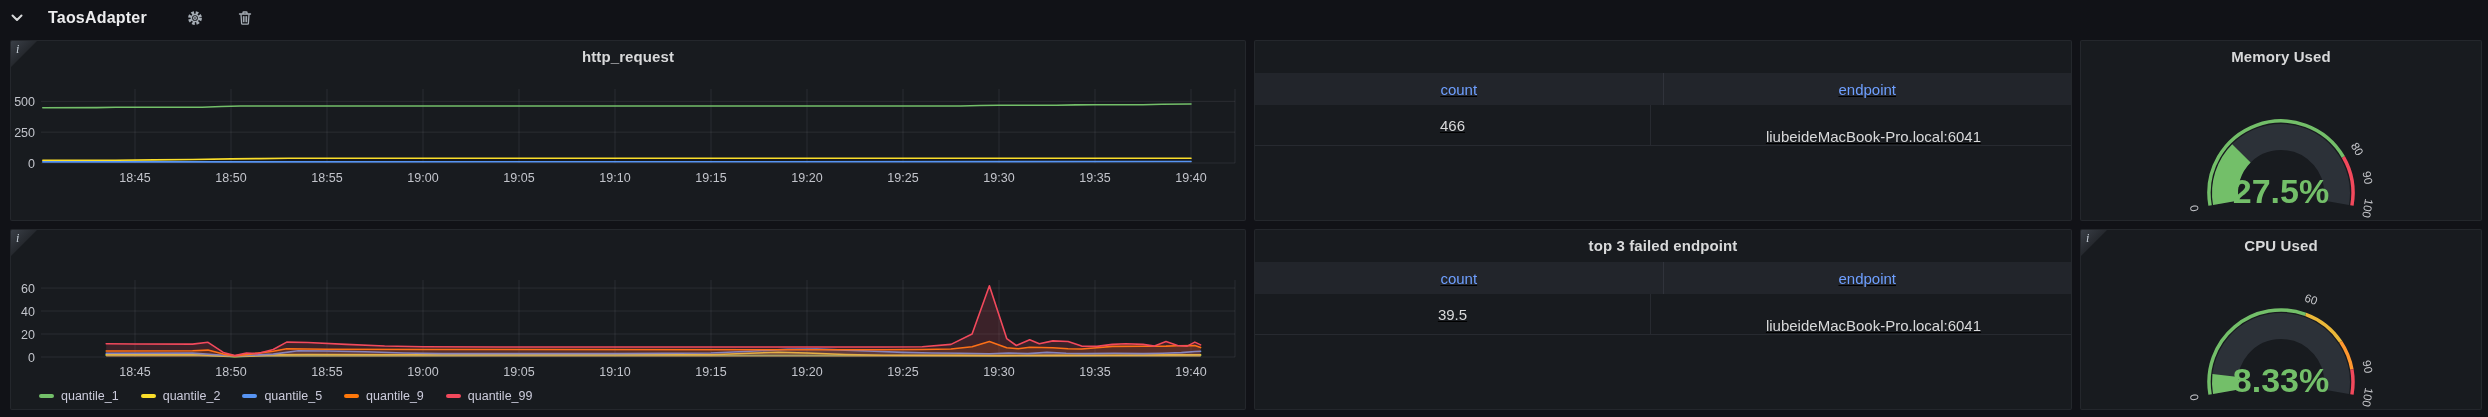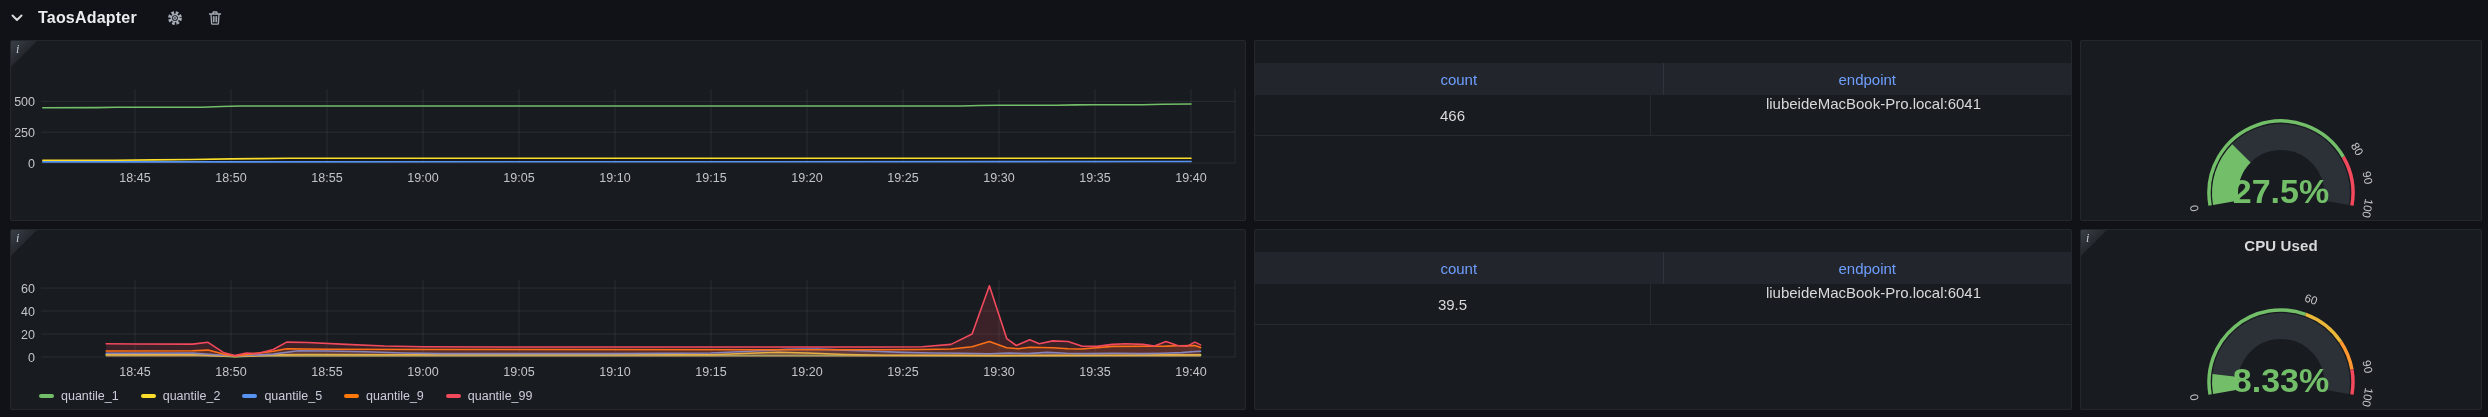--- a/index.html
+++ b/index.html
@@ -6,21 +6,21 @@
   html,body { background:#111217; }
   body {
     width:2488px; height:417px; overflow:hidden; position:relative;
     font-family:"Liberation Sans", sans-serif;
     -webkit-font-smoothing:antialiased;
   }
   .dashboard { position:relative; width:2488px; height:417px; }
 
   
   .row-header { position:absolute; left:10px; top:4px; height:28px;
-    display:flex; align-items:center; gap:14px;justify-content:center; }
+    display:flex; align-items:center; gap:24px;justify-content:center; }
   .chev { display:inline-flex; width:14px; height:14px; align-items:center; justify-content:center; cursor:pointer; }
   .row-title { color:#ECECEE; font-size:16px; font-weight:bold; letter-spacing:.2px; cursor:pointer; padding-right:8px; }
   .row-icon { display:inline-flex; width:20px; height:20px; align-items:center; justify-content:center;
     cursor:pointer; margin-left:6px; }
 
   
   .panel { position:absolute; background:#181B1F; border:1px solid rgba(204,204,220,0.07);
     border-radius:2px; overflow:hidden; }
   .panel-title { position:absolute; top:7px; left:0; right:0; text-align:center;
     color:#D8D9DA; font-size:15px; font-weight:bold; letter-spacing:.1px; cursor:pointer; }
@@ -31,24 +31,24 @@
     font-family:"Liberation Serif", serif; font-style:italic; font-size:12px; }
   svg.chart { position:absolute; inset:0; }
 
   
   .legend { position:absolute; left:28px; bottom:6px; display:flex; gap:22px; align-items:center; }
   .legend-item { display:flex; align-items:center; gap:7px; cursor:pointer; }
   .legend-swatch { width:15px; height:4px; border-radius:2px; }
   .legend-label { color:#CCCCDC; font-size:12.5px; }
 
   
-  .tbl { position:absolute; top:22px; left:0; right:0; }
+  .tbl { position:absolute; top:32px; left:0; right:0;text-decoration:underline; }
   .tbl-head { display:flex; background:#22252B; height:32px; align-items:center; }
   .tbl-head .cell { flex:1; text-align:center; color:#6E9FFF; font-size:15px; cursor:pointer; }
-  .tbl-row { display:flex; height:41px; align-items:flex-start;
+  .tbl-row { display:flex; height:41px; align-items:flex-end;
     border-bottom:1px solid rgba(204,204,220,0.09);gap:25px; }
   .tbl-row .cell { flex:1; text-align:center; color:#D8D9DA; font-size:15px; }
   .cell.first { border-right:1px solid rgba(204,204,220,0.09); align-self:stretch;
     display:flex; align-items:center; justify-content:center; }
 
   
   svg.gauge { position:absolute; left:0; top:24px; }
 </style>
 </head>
 <body>
@@ -76,20 +76,21 @@
         <path d="M3 4.2 L3.6 13.4 Q3.65 14.2 4.45 14.2 H9.55 Q10.35 14.2 10.4 13.4 L11 4.2" stroke="#A6ADB5" stroke-width="1.3" fill="none"></path>
         <path d="M5.4 6.5 V11.8 M7 6.5 V11.8 M8.6 6.5 V11.8" stroke="#A6ADB5" stroke-width="1.1" fill="none" stroke-linecap="round"></path>
       </svg>
     </span>
   </div>
 
   <section class="panel" style="left:10px; top:40px; width:1236px; height:181px">
     <div class="info-corner">
         <span>i</span>
       </div>
+    <h2 class="panel-title">http_request</h2>
     <svg class="chart" width="1236" height="181">
         <line x1="30" x2="1224" y1="122" y2="122" stroke="rgba(204,204,220,0.10)" stroke-width="1"></line>
         <text x="24" y="126.5" fill="#C2C4CB" font-size="12.5" text-anchor="end">0</text>
         <line x1="30" x2="1224" y1="91.16666666666666" y2="91.16666666666666" stroke="rgba(204,204,220,0.10)" stroke-width="1"></line>
         <text x="24" y="95.66666666666666" fill="#C2C4CB" font-size="12.5" text-anchor="end">250</text>
         <line x1="30" x2="1224" y1="60.33333333333333" y2="60.33333333333333" stroke="rgba(204,204,220,0.10)" stroke-width="1"></line>
         <text x="24" y="64.83333333333333" fill="#C2C4CB" font-size="12.5" text-anchor="end">500</text>
         <line x1="124" x2="124" y1="48" y2="122" stroke="rgba(204,204,220,0.10)" stroke-width="1"></line>
         <text x="124" y="141" fill="#C2C4CB" font-size="12.5" text-anchor="middle">18:45</text>
         <line x1="220" x2="220" y1="48" y2="122" stroke="rgba(204,204,220,0.10)" stroke-width="1"></line>
@@ -201,33 +202,35 @@
           <div class="cell">endpoint</div>
         </div>
         <div class="tbl-row">
           <div class="cell first">466</div>
           <div class="cell">liubeideMacBook-Pro.local:6041</div>
         </div>
       </div>
   </section>
 
   <section class="panel" style="left:1254px; top:229px; width:818px; height:181px">
+    <h2 class="panel-title">top 3 failed endpoint</h2>
     <div class="tbl">
         <div class="tbl-head">
           <div class="cell first">count</div>
           <div class="cell">endpoint</div>
         </div>
         <div class="tbl-row">
           <div class="cell first">39.5</div>
           <div class="cell">liubeideMacBook-Pro.local:6041</div>
         </div>
       </div>
   </section>
 
   <section class="panel" style="left:2080px; top:40px; width:402px; height:181px">
+    <h2 class="panel-title">Memory Used</h2>
     <svg class="gauge" width="402" height="155">
         <path d="M 129.09 140.50 A 72 72 0 0 1 262.35 92.00" stroke="#73BF69" stroke-width="3.5" fill="none"></path>
         <path d="M 262.35 92.00 A 72 72 0 0 1 270.91 140.50" stroke="#F2495C" stroke-width="3.5" fill="none"></path>
         <path d="M 144.85 137.72 A 56 56 0 1 1 255.15 137.72" stroke="#2C3138" stroke-width="26" fill="none"></path>
         <path d="M 144.85 137.72 A 56 56 0 0 1 160.40 88.40" stroke="#73BF69" stroke-width="26" fill="none"></path>
         <text transform="translate(117.3 142.6) rotate(-100.0)" fill="#C8C9CD" font-size="11.5" text-anchor="middle">0</text>
         <text transform="translate(272.7 86.0) rotate(60.0)" fill="#C8C9CD" font-size="11.5" text-anchor="middle">80</text>
         <text transform="translate(282.7 113.4) rotate(80.0)" fill="#C8C9CD" font-size="11.5" text-anchor="middle">90</text>
         <text transform="translate(282.7 142.6) rotate(100.0)" fill="#C8C9CD" font-size="11.5" text-anchor="middle">100</text>
         <text x="200" y="138" fill="#73BF69" font-size="34" font-weight="bold" text-anchor="middle">27.5%</text>

